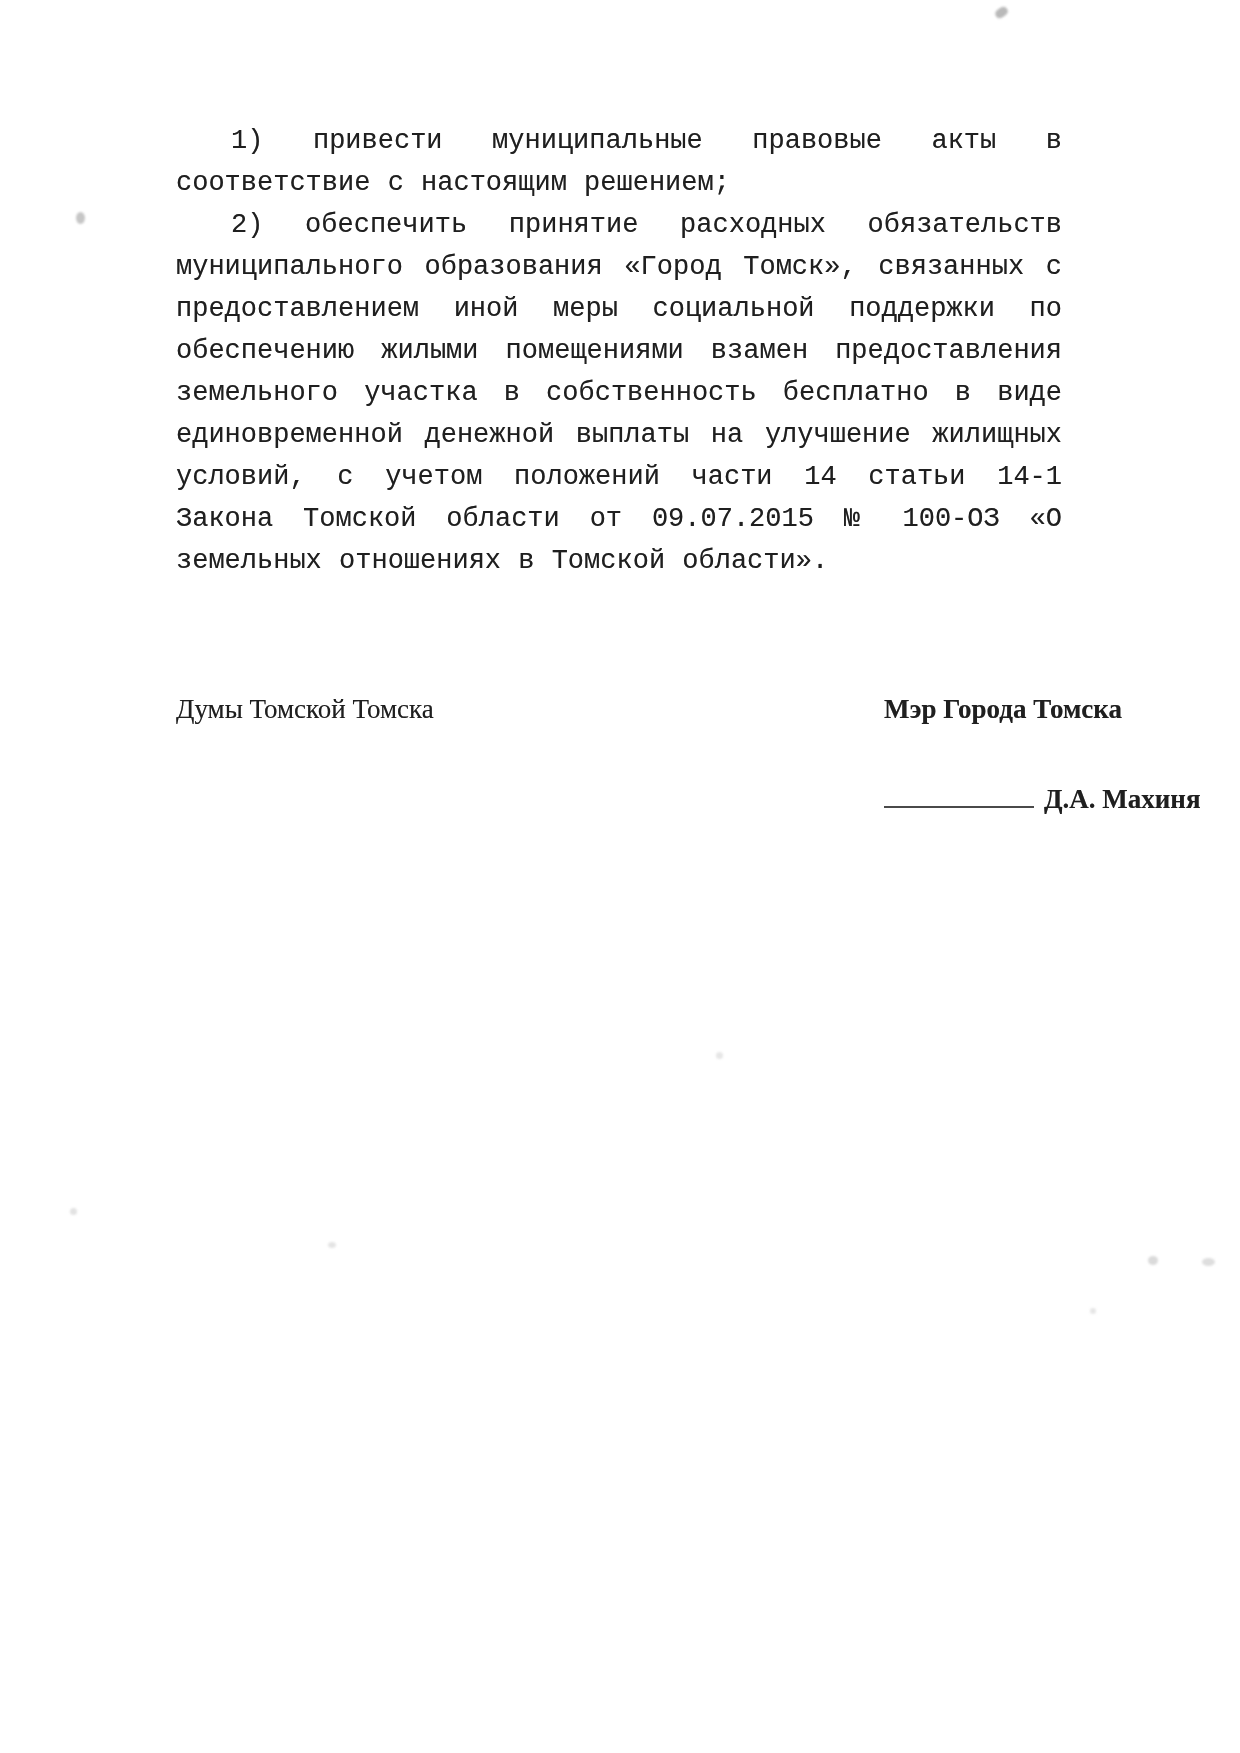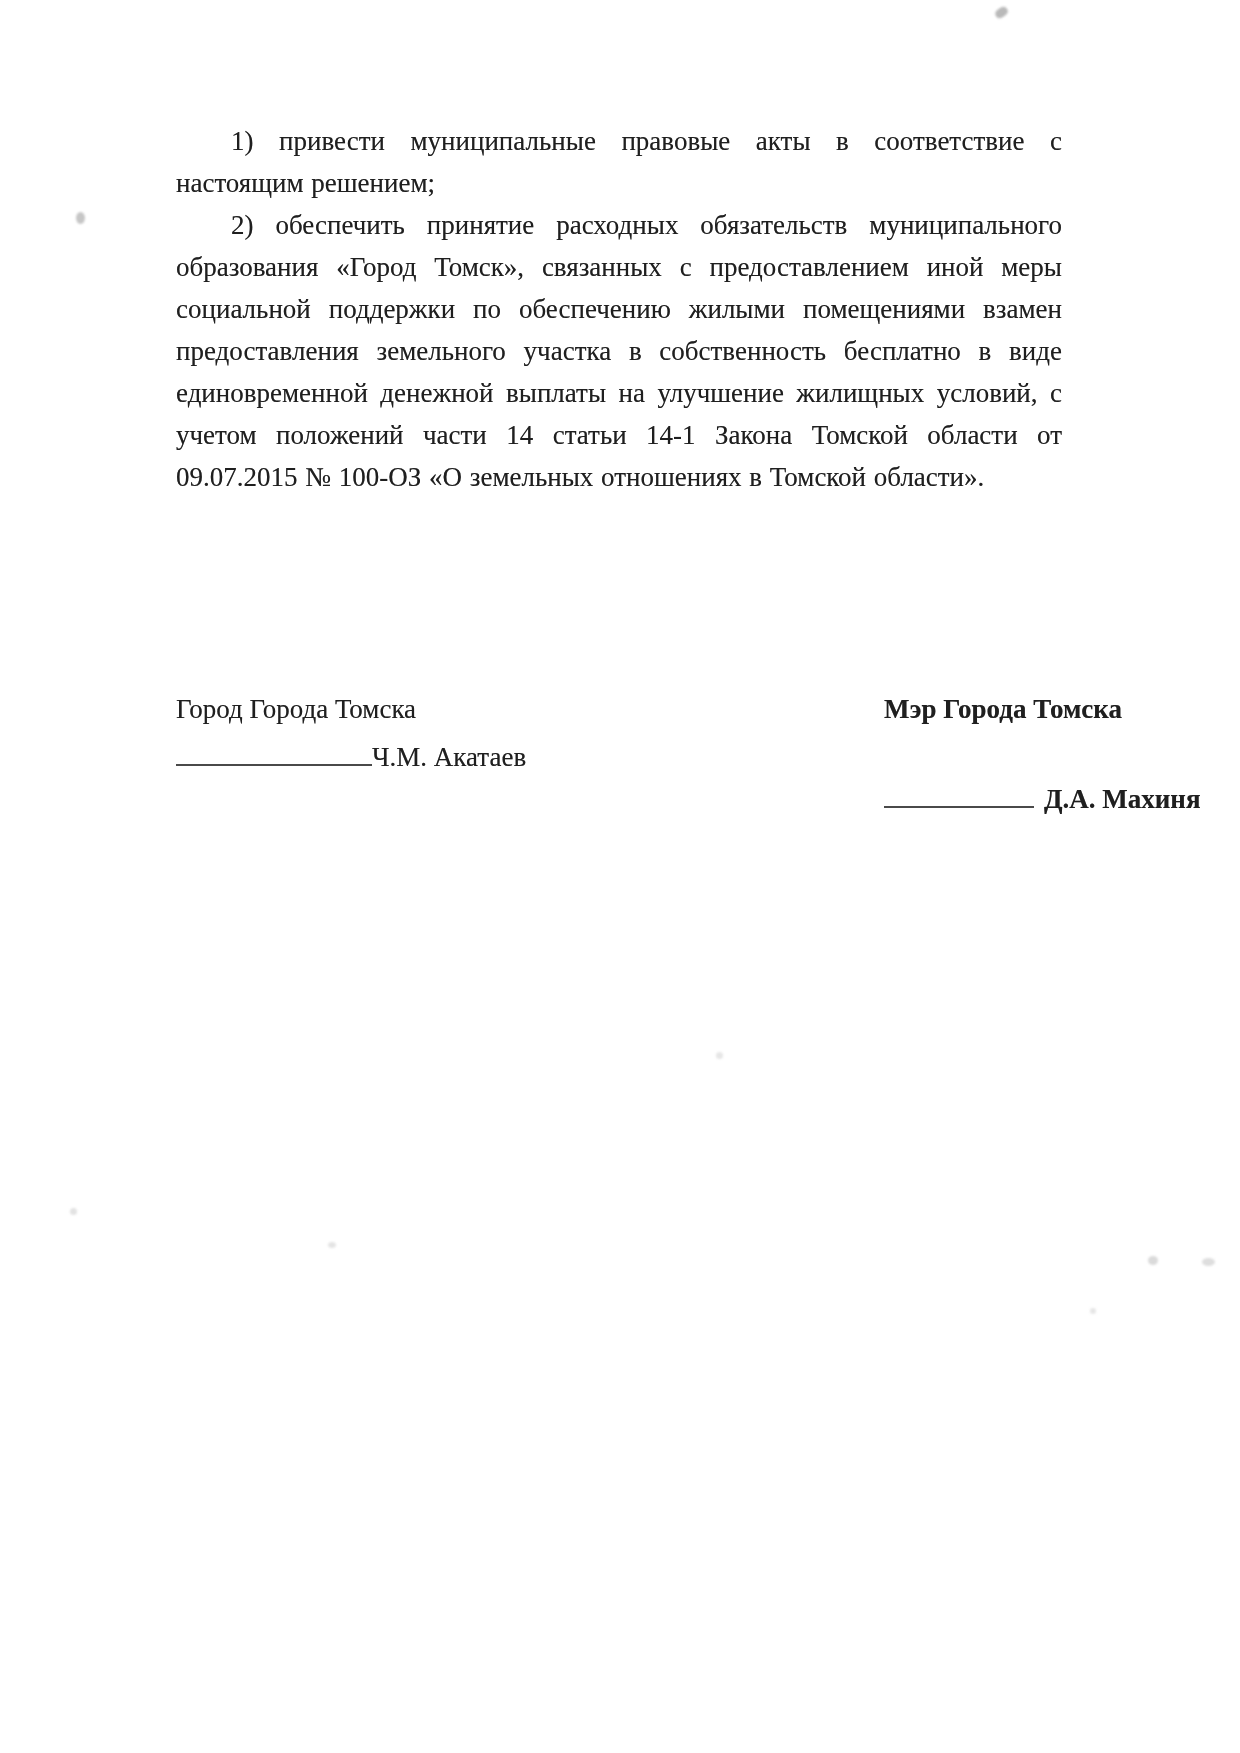--- a/index.html
+++ b/index.html
@@ -16,20 +16,21 @@
     left:176px;top:120px;width:886px;
   }
   .content p{
     margin:0;
     font-size:27px;
     line-height:42px;
     text-align:justify;
     text-indent:55px;
     text-shadow:0 0 0.6px rgba(20,20,20,0.45);
     word-spacing:1px;
+    font-family:Liberation Mono, monospace;
   }
   .signatures{
     position:absolute;
     left:176px;top:688px;
     width:1000px;
     font-size:27px;
     line-height:42px;
     text-shadow:0 0 0.6px rgba(20,20,20,0.45);
   }
   .sig-col{position:absolute;top:0;}
@@ -61,24 +62,21 @@
 
 <div class="page">
 
   <div class="content">
     <p>1) привести муниципальные правовые акты в соответствие с настоящим решением;</p>
     <p>2) обеспечить принятие расходных обязательств муниципального образования «Город Томск», связанных с предоставлением иной меры социальной поддержки по обеспечению жилыми помещениями взамен предоставления земельного участка в собственность бесплатно в виде единовременной денежной выплаты на улучшение жилищных условий, с учетом положений части 14 статьи 14-1 Закона Томской области от 09.07.2015 № 100-ОЗ «О земельных отношениях в Томской области».</p>
   </div>
 
   <div class="signatures">
     <div class="sig-col left">
-      <div class="sig-row">Город Города Томска</div>
-      <div class="sig-line-row">
-        <span class="sig-line long"></span><span>Ч.М. Акатаев</span>
-      </div>
+      <div class="sig-row">Думы Томской Томска</div>
     </div>
     <div class="sig-col right">
       <div class="sig-row">Мэр Города Томска</div>
       <div class="sig-row"></div>
       <div class="sig-line-row">
         <span class="sig-line short"></span><span>Д.А. Махиня</span>
       </div>
     </div>
   </div>
 

